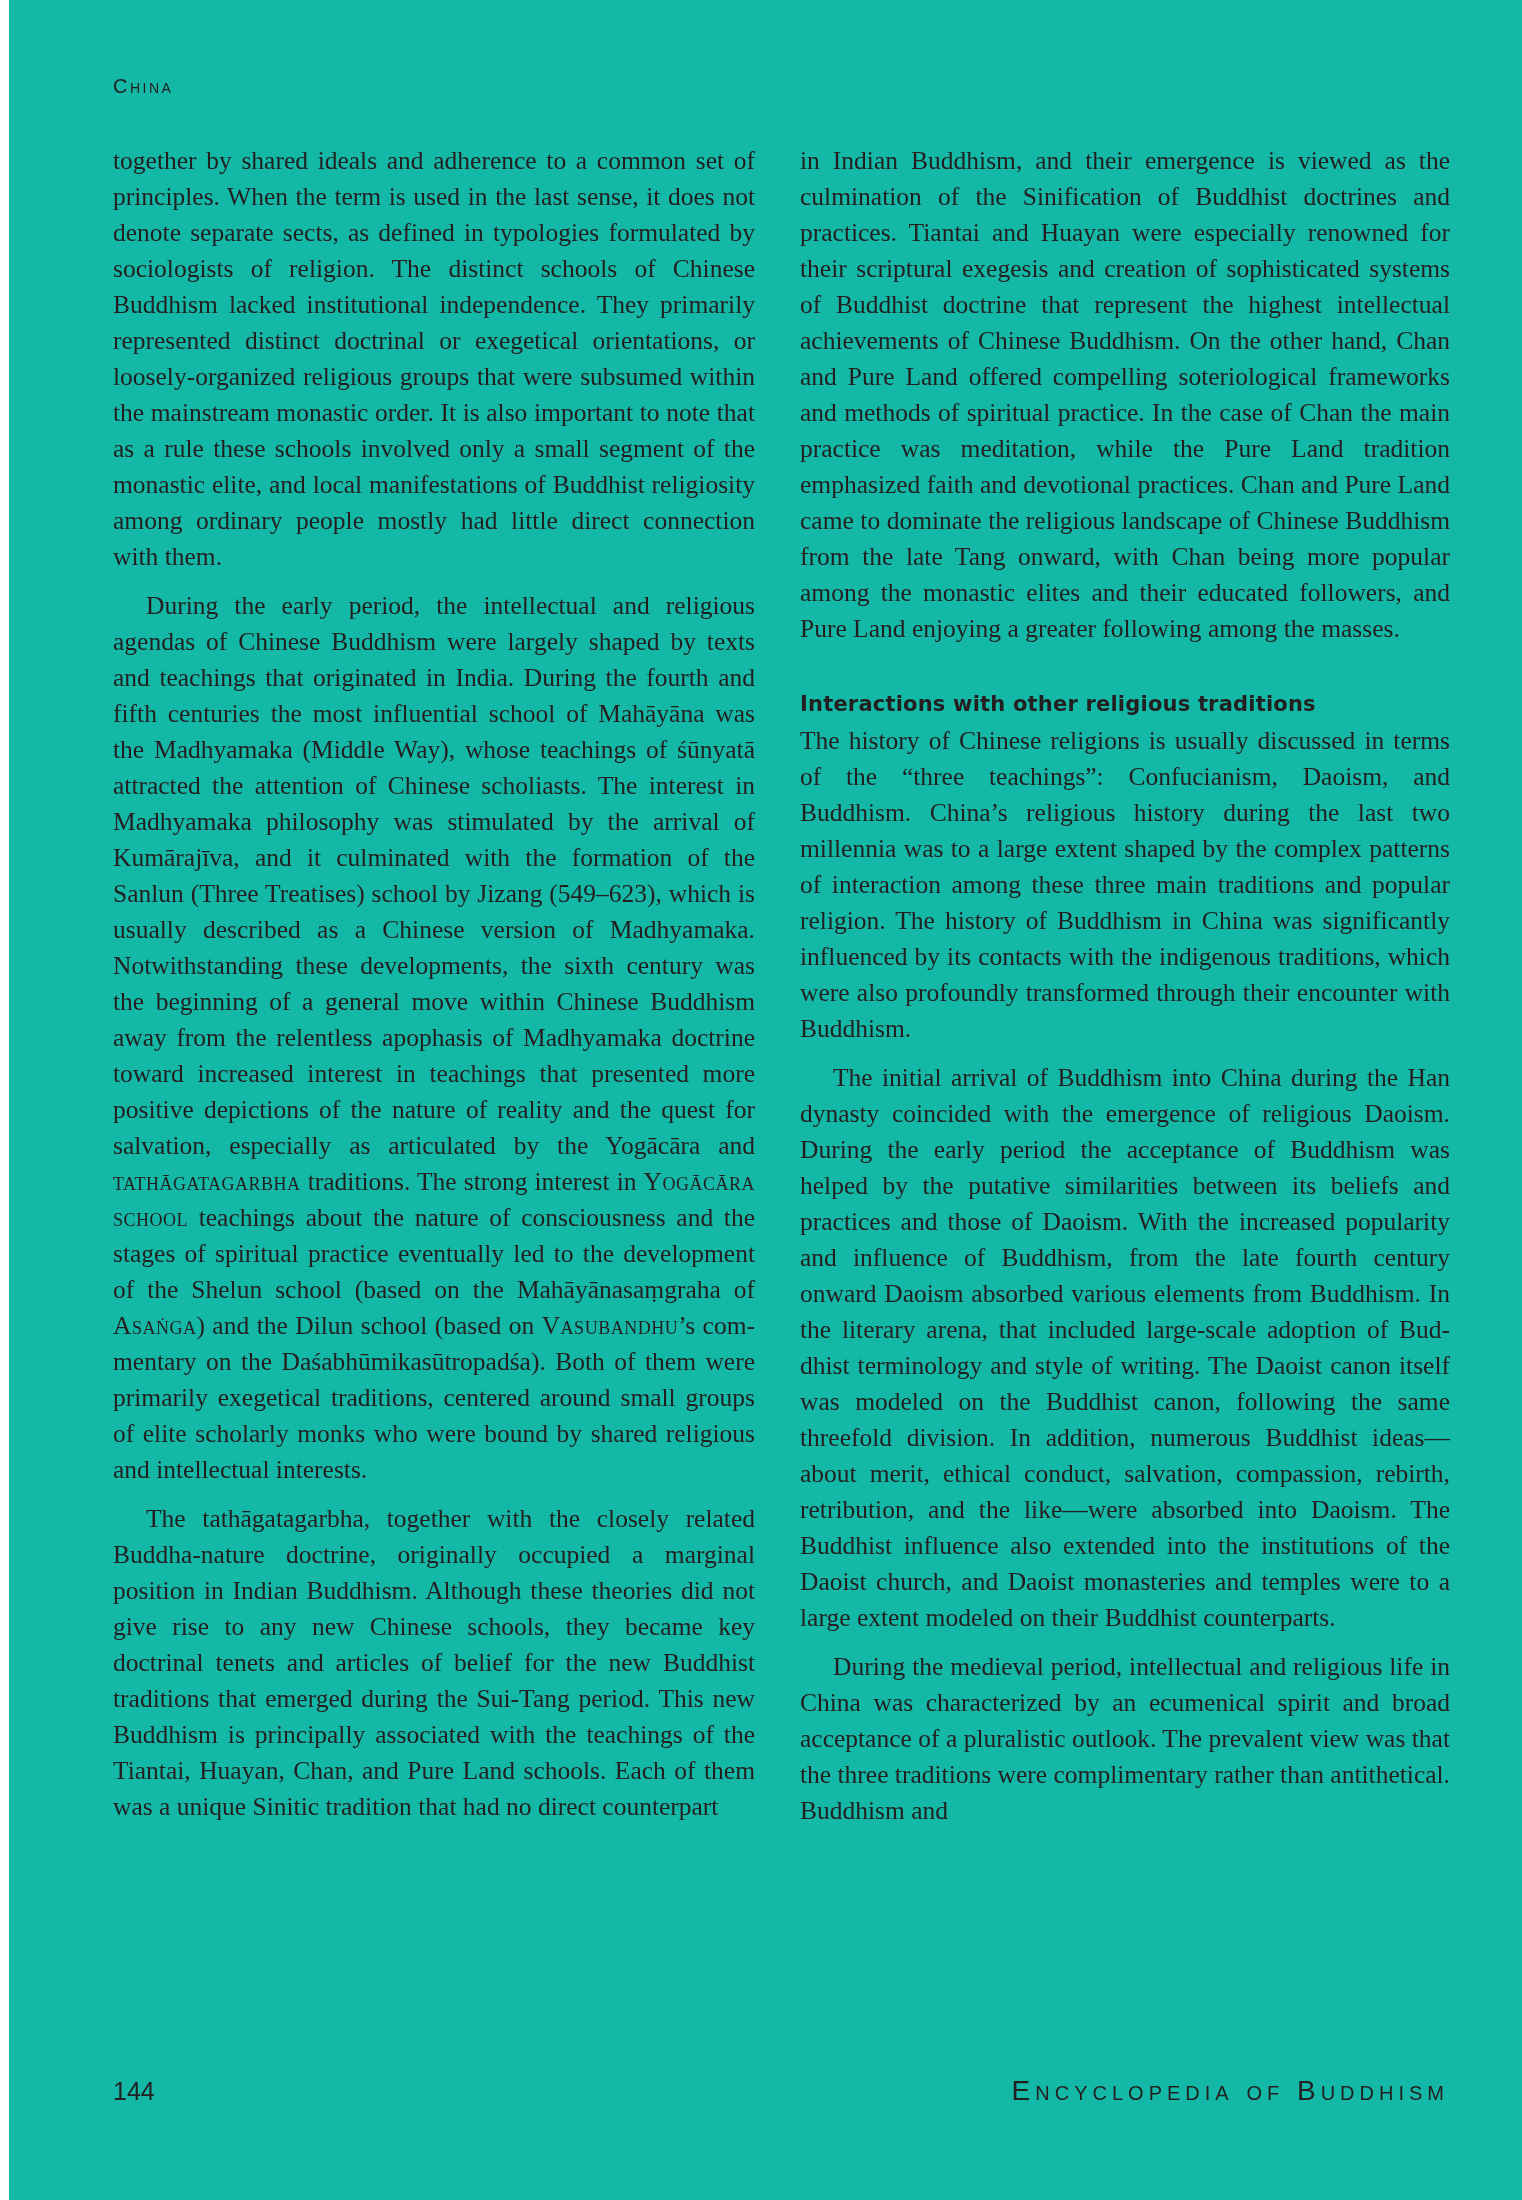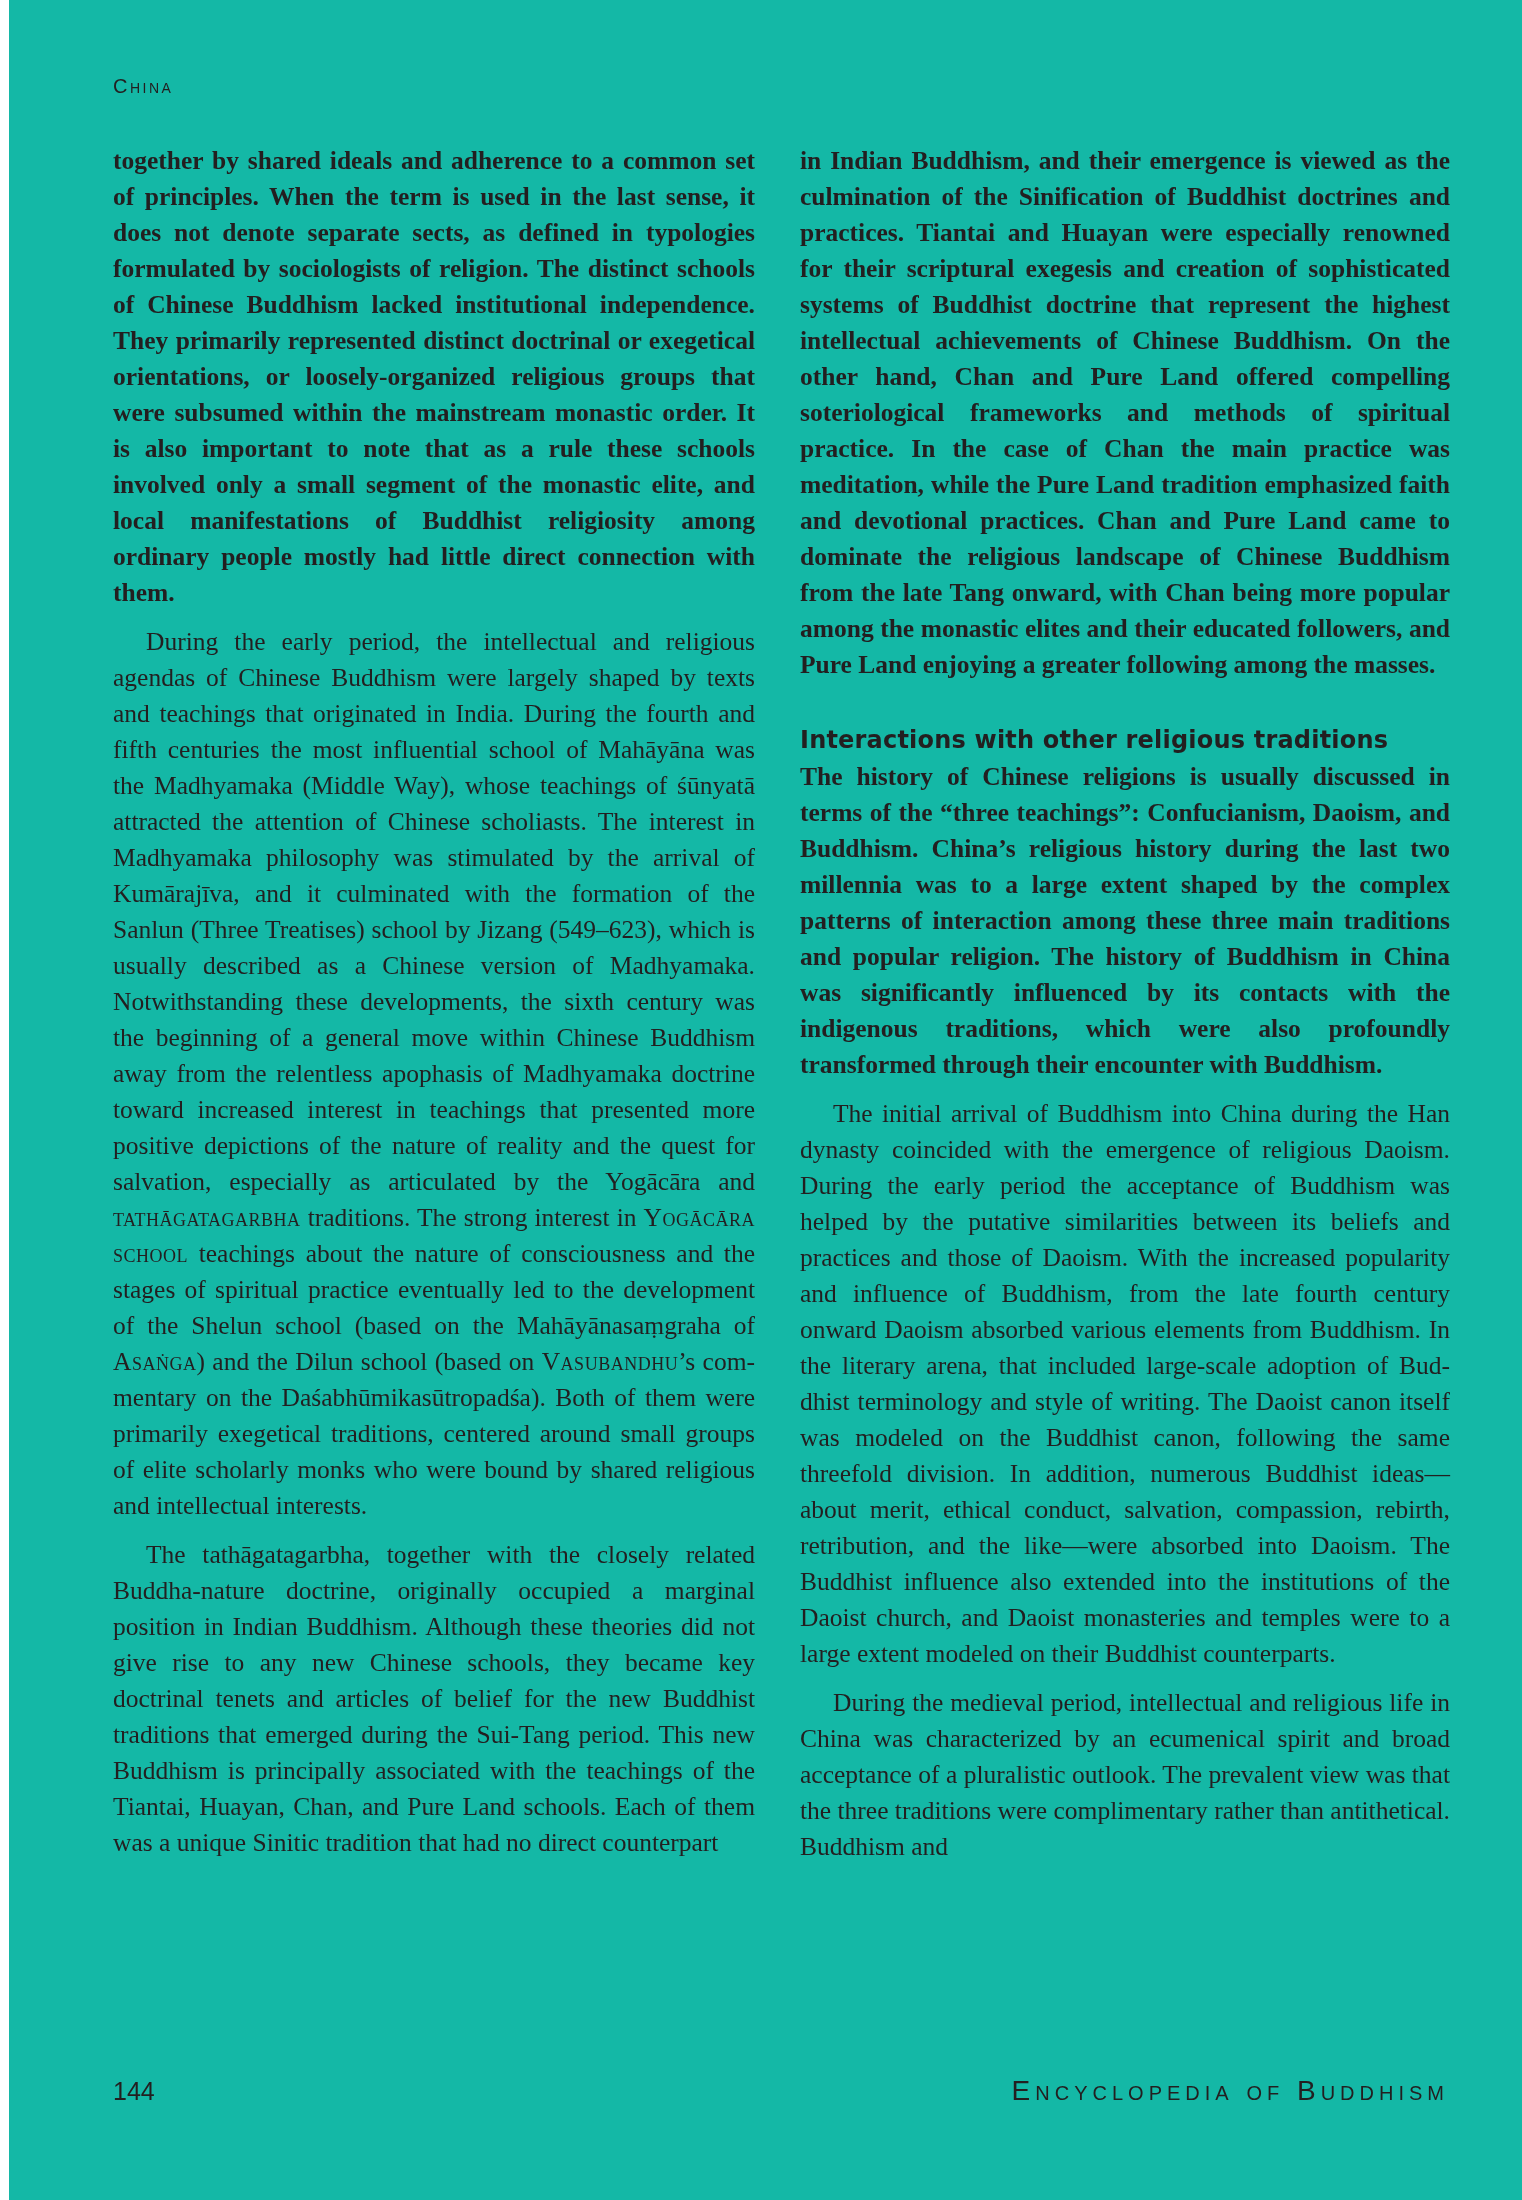--- a/index.html
+++ b/index.html
@@ -14,26 +14,26 @@
   .col {
     position: absolute; top: 143px;
     font-family: "Liberation Serif", "DejaVu Serif", serif;
     font-size: 25.5px; line-height: 36px;
     text-align: justify; hyphens: manual;
     color: #231f20;
   }
   .col-left { left: 104px; width: 642px; }
   .col-right { left: 791px; width: 650px; }
   .col p { margin: 0 0 13px 0; text-indent: 33px; }
-  .col p.no-indent { text-indent: 0; font-weight: bold; }
+  .col p.no-indent { text-indent: 0; }
   .col p.last-in-col { margin-bottom: 0; }
   .col p.before-heading { margin-bottom: 12px; }
   .section-heading {
     font-family: "DejaVu Sans", "Liberation Sans", sans-serif;
-    font-weight: bold; font-size: 24px; line-height: 26px;
+    font-weight: bold; font-size: 21px; line-height: 26px;
     margin: 44px 0 6px 0; text-align: left; letter-spacing: 0.2px;
   }
   .sc { font-variant: small-caps; letter-spacing: 0.5px; margin-top: 48px; }
   .it { }
   .footer-page {
     position: absolute; left: 104px; top: 2078px;
     font-family: "Liberation Sans", "DejaVu Sans", sans-serif;
     font-size: 25px; line-height: 26px; color: #231f20;
   }
   .footer-title {

